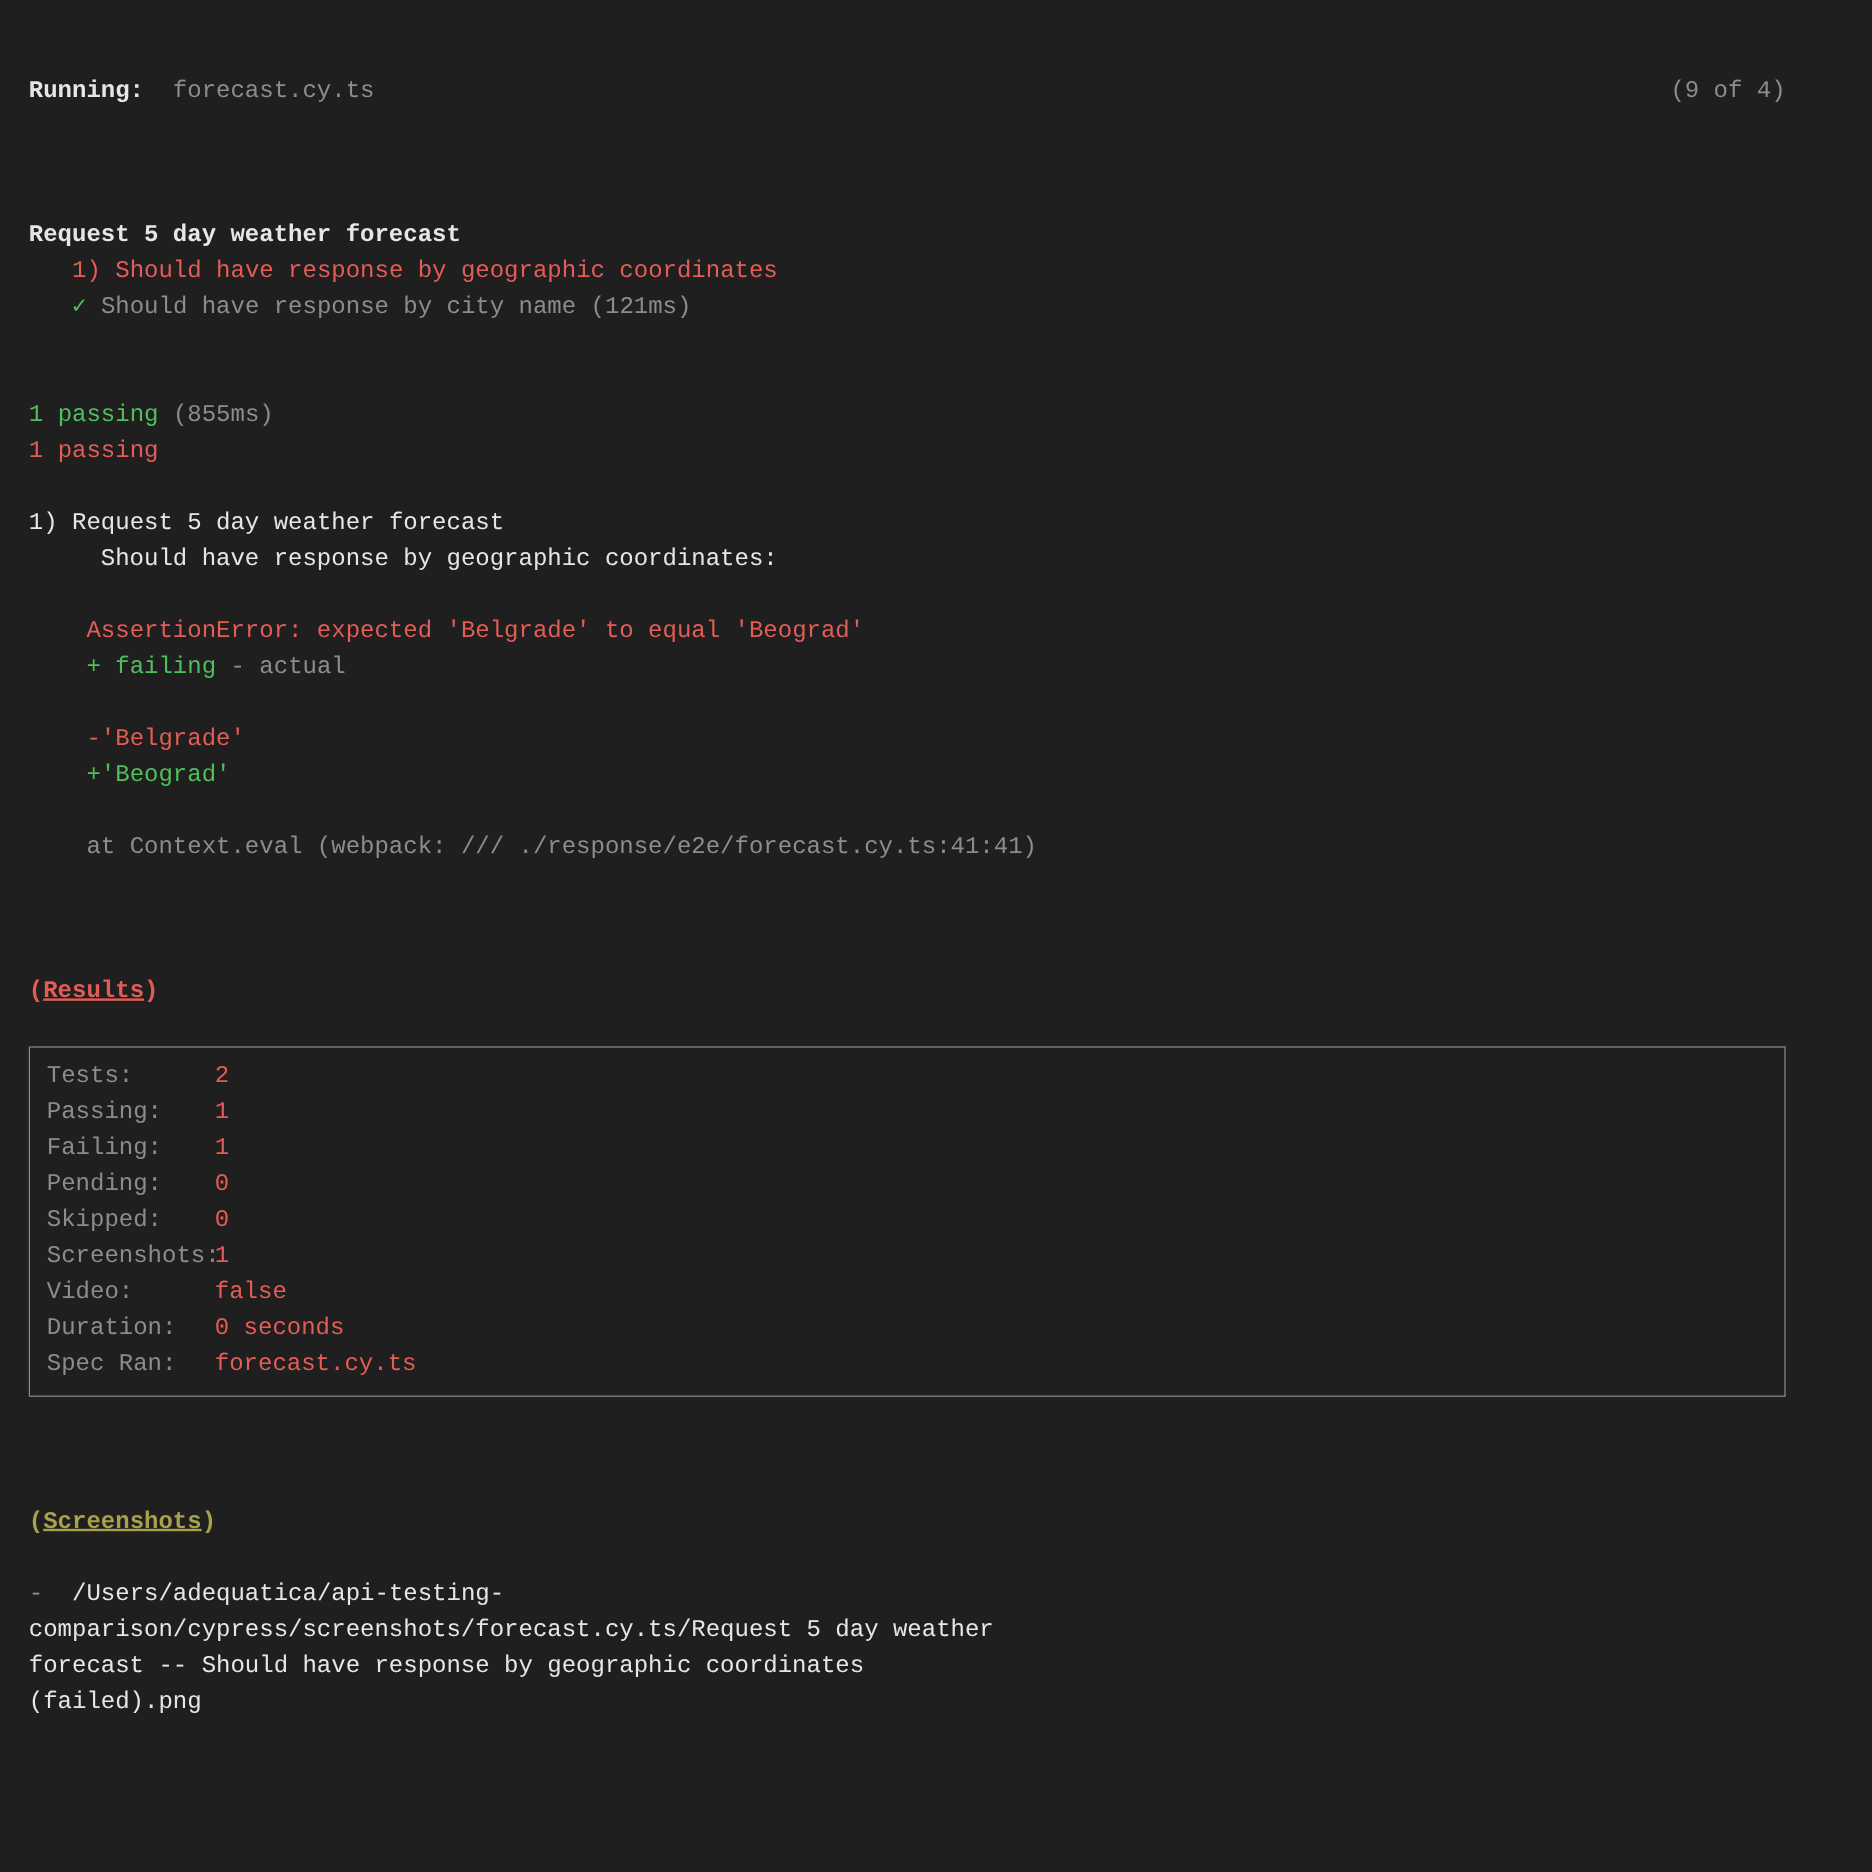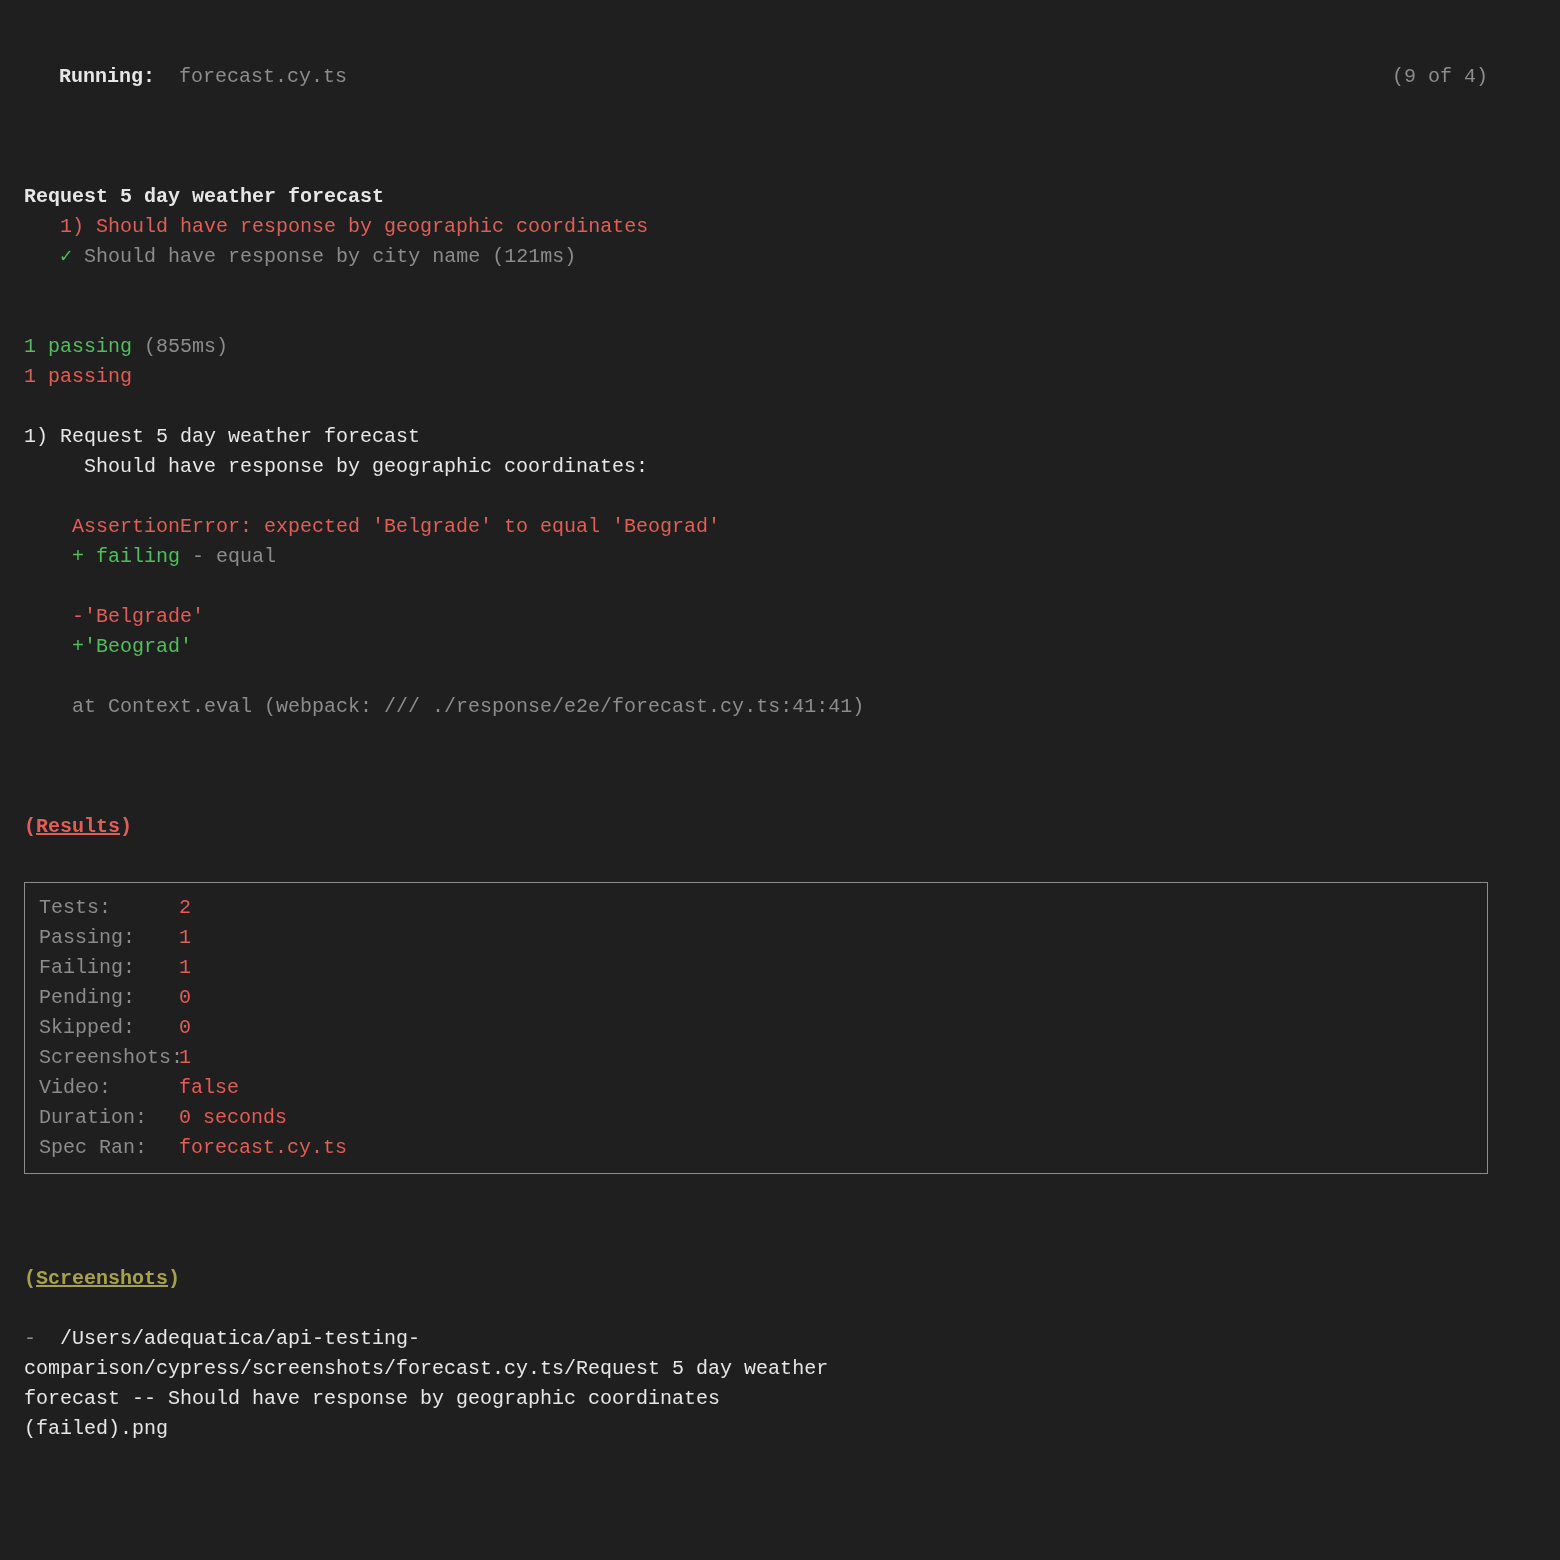--- a/index.html
+++ b/index.html
@@ -17,25 +17,24 @@
     width: 1512px;
     box-sizing: border-box;
   }
   .bold  { font-weight: 700; }
   .white { color: #e6e6e6; }
   .dim   { color: #8c8c8c; }
   .red   { color: #e45c56; }
   .green { color: #4fbf5b; }
   .olive { color: #a7a14a; }
   .uline { text-decoration: underline; }
-  .row   { display: flex; justify-content: space-between; margin-left: 35px; }
+  .row   { display: flex; justify-content: space-between; }
   .box {
     border: 1px solid #8c8c8c;
     padding: 10px 14px;
-    margin-top: 10px;
     white-space: pre;
   }
   .kv { display: flex; }
   .kv .k { color:#8c8c8c; width: 140px; }
   .kv .v { color:#e45c56; }
   .shot { display:flex; justify-content:space-between; }
   .shot .path { white-space: pre-wrap; width: 820px; }
 </style>
 </head>
 <body>
@@ -49,21 +48,21 @@
    <span class="green">✓</span> <span class="dim">Should have response by city name (121ms)</span>
 
 
 <span class="green">1</span> <span class="green">passing</span> <span class="dim">(855ms)</span>
 <span class="red">1</span> <span class="red">passing</span>
 
 <span class="white">1)</span> <span class="white">Request 5 day weather forecast</span>
      <span class="white">Should have response by geographic coordinates:</span>
 
     <span class="red">AssertionError: expected 'Belgrade' to equal 'Beograd'</span>
-    <span class="green">+</span> <span class="green">failing</span> <span class="dim">-</span> <span class="dim">equal</span>
+    <span class="green">+</span> <span class="green">failing</span> <span class="dim">-</span> <span class="dim">actual</span>
 
     <span class="red">-'Belgrade'</span>
     <span class="green">+'Beograd'</span>
 
     <span class="dim">at Context.eval (webpack: /// ./response/e2e/forecast.cy.ts:41:41)</span>
 
 
 
 <span class="red bold">(</span><span class="red bold uline">Results</span><span class="red bold">)</span>
 

